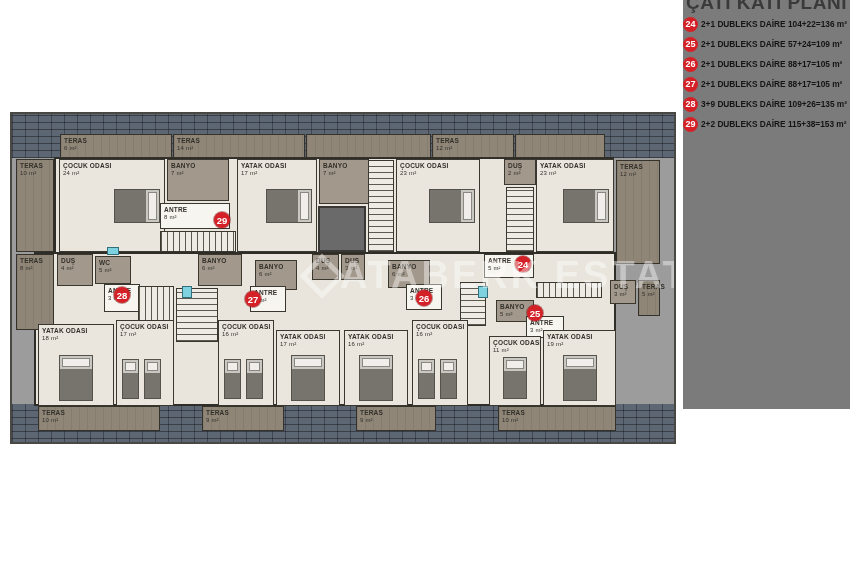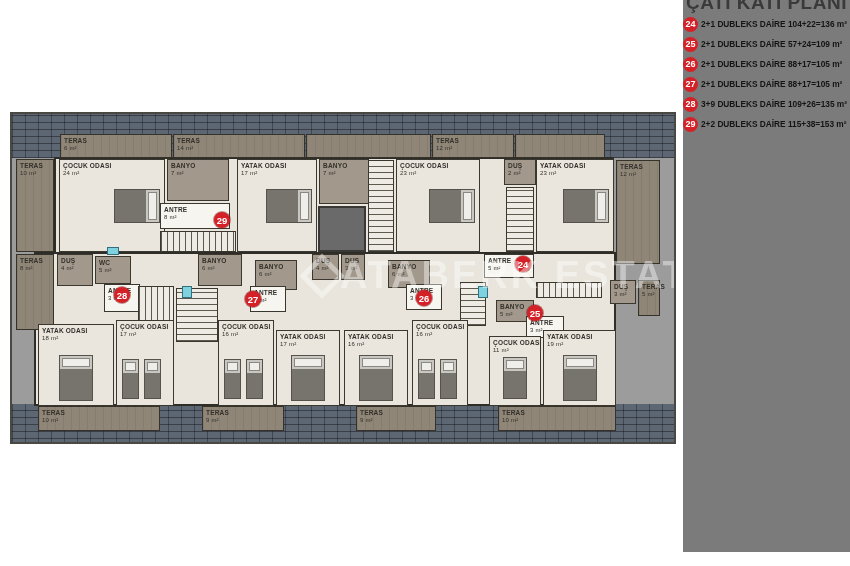--- a/index.html
+++ b/index.html
@@ -62,21 +62,21 @@
 
   
   .wm-logo{position:absolute;left:294px;top:146px;width:22px;height:22px;
            border:5px solid rgba(255,255,255,.42);transform:rotate(45deg);z-index:50;}
   .wm1{position:absolute;left:328px;top:140px;font-size:38px;font-weight:bold;
        color:rgba(255,255,255,.42);letter-spacing:3px;white-space:nowrap;z-index:50;}
   .wm2{position:absolute;left:288px;top:184px;font-size:27px;font-weight:bold;
        color:rgba(255,255,255,.38);letter-spacing:2px;white-space:nowrap;z-index:50;}
 
   
-  .sidebar{position:absolute;left:683px;top:0;width:167px;height:552px;
+  .sidebar{position:absolute;left:683px;top:0;width:167px;height:409px;
            background:#7b7b7b;overflow:hidden;}
   .sb-title{margin-top:-8px;text-align:center;font-size:19px;font-weight:bold;
             color:#3a3a3a;letter-spacing:.5px;white-space:nowrap;}
   .legend{position:absolute;top:111px;left:8px;right:2px;}
   .lrow{display:flex;align-items:center;height:20px;gap:3px;}
   .lnum{flex:0 0 15px;width:15px;height:15px;border-radius:50%;background:#d42127;
         color:#fff;font-size:9px;font-weight:bold;display:flex;align-items:center;
         justify-content:center;}
   .ltext{font-size:8.3px;font-weight:bold;color:#141414;white-space:nowrap;}
 </style>

